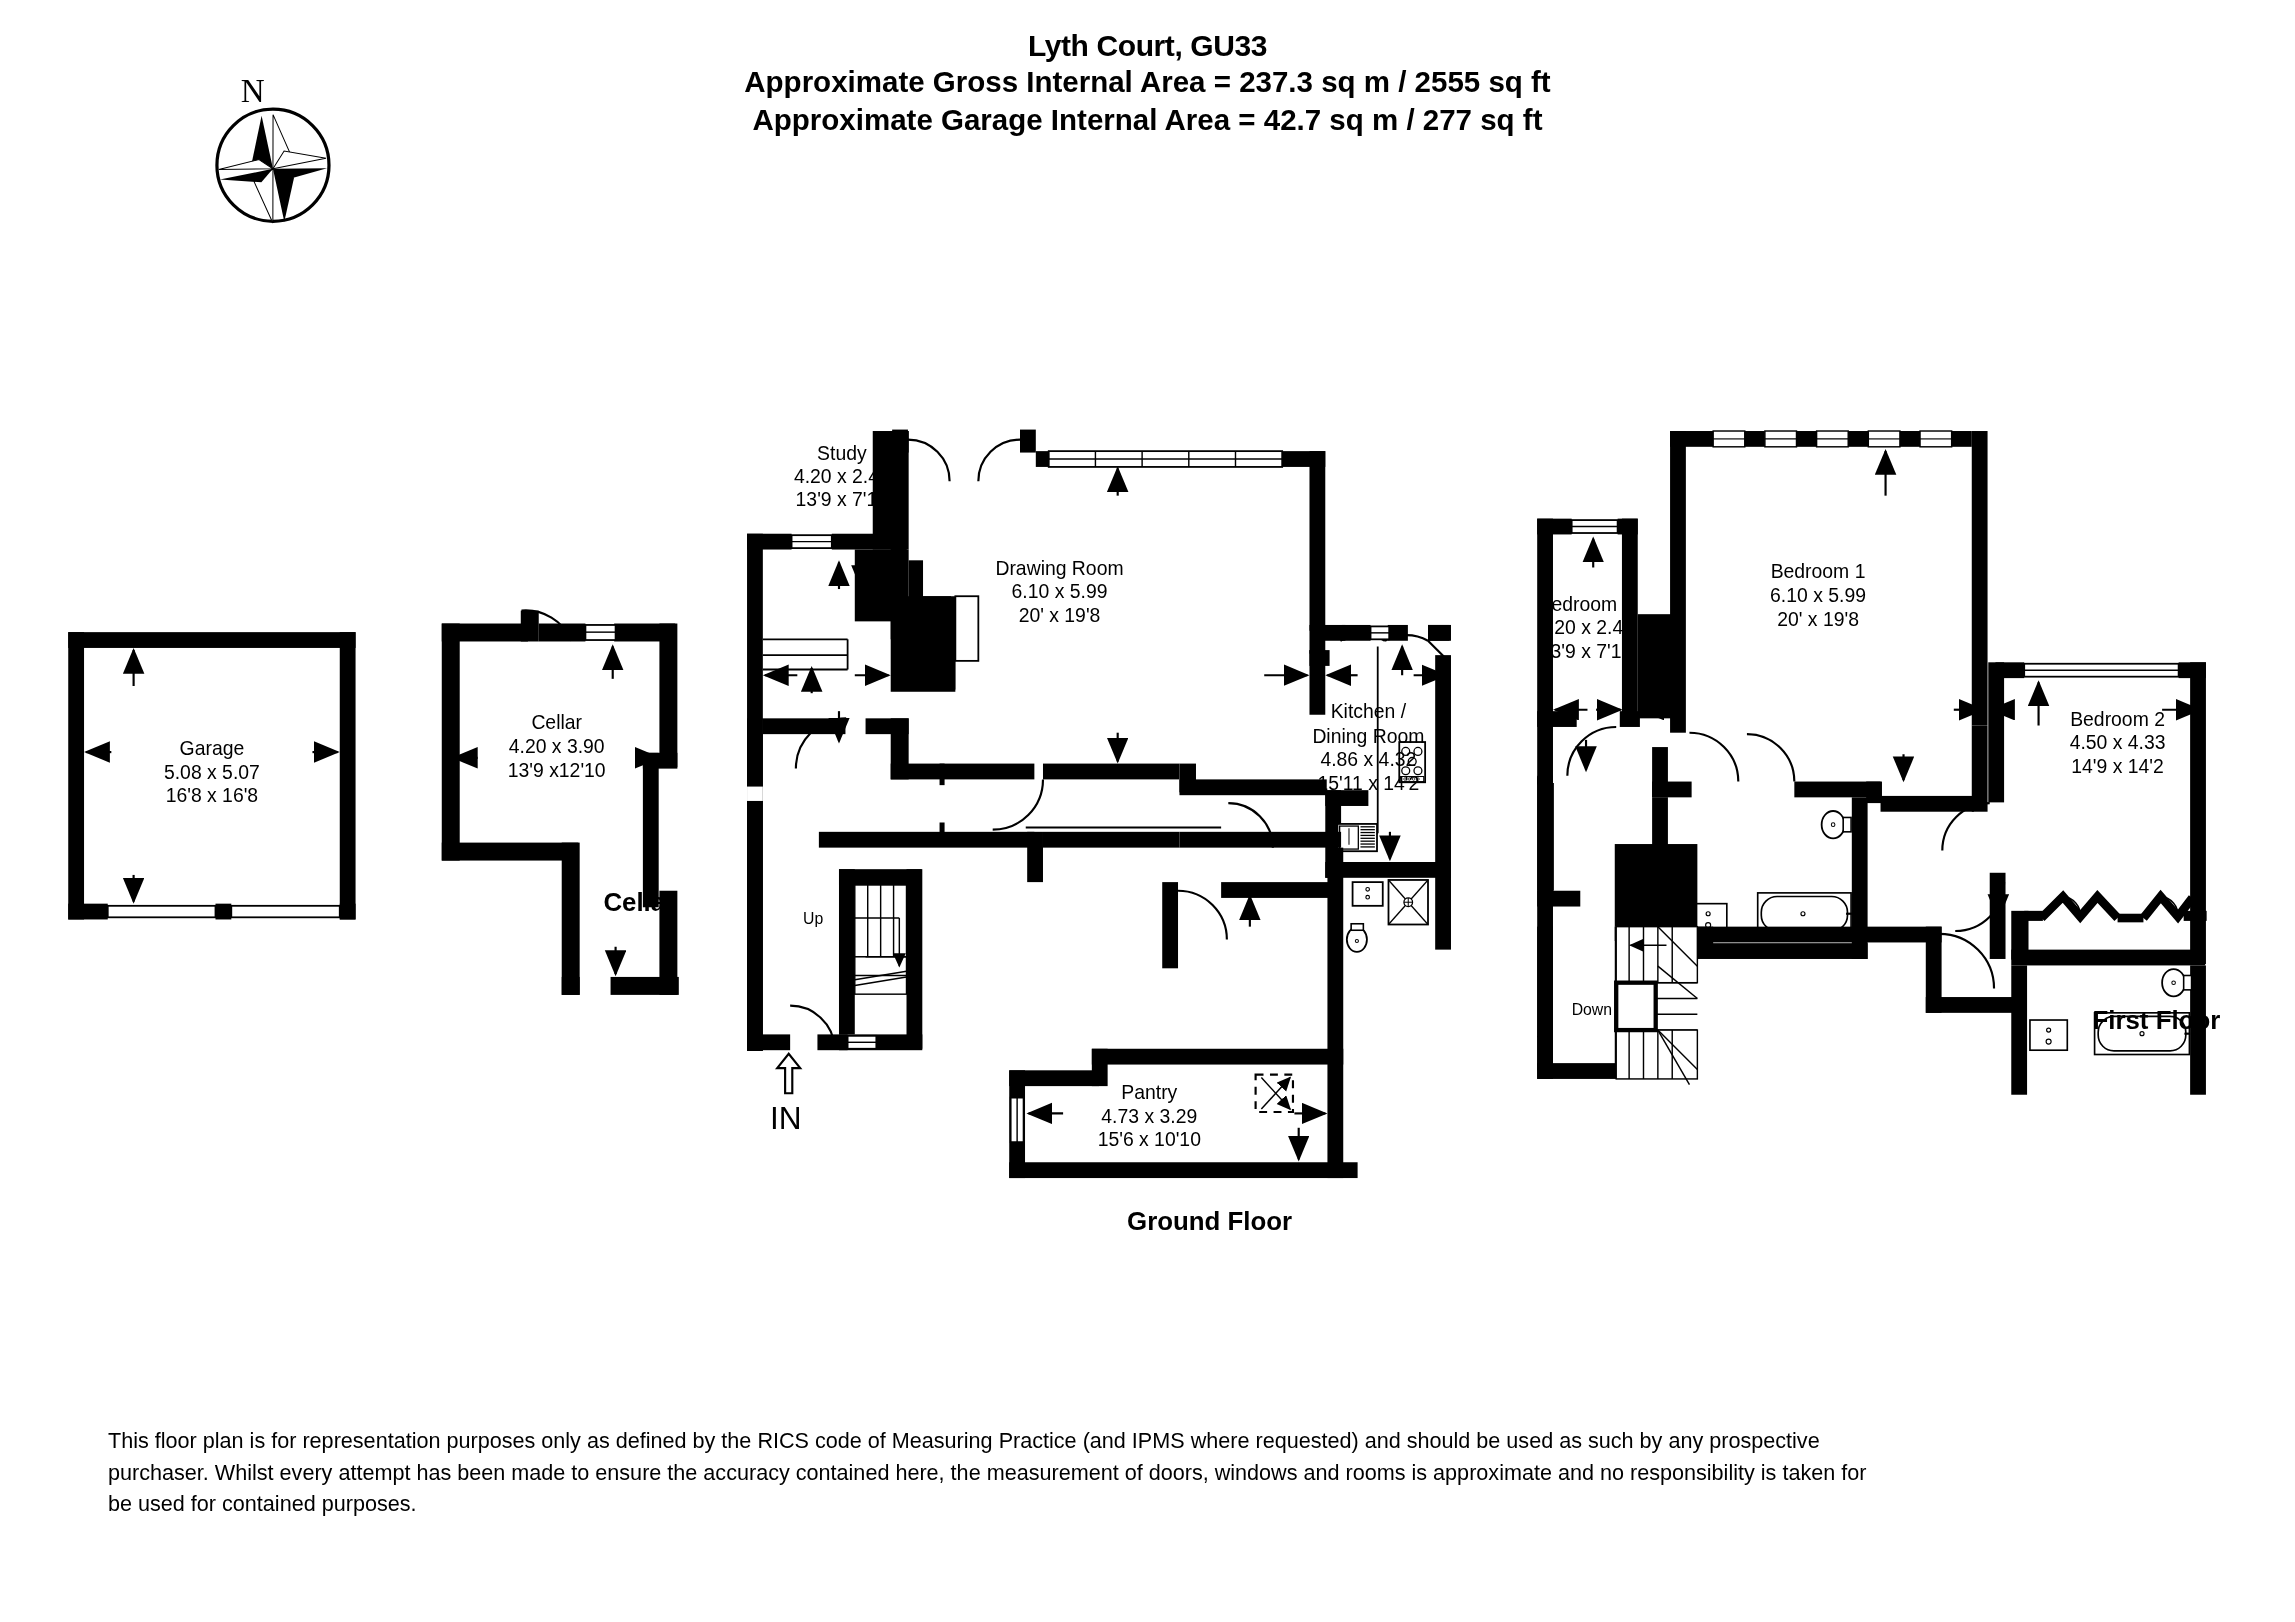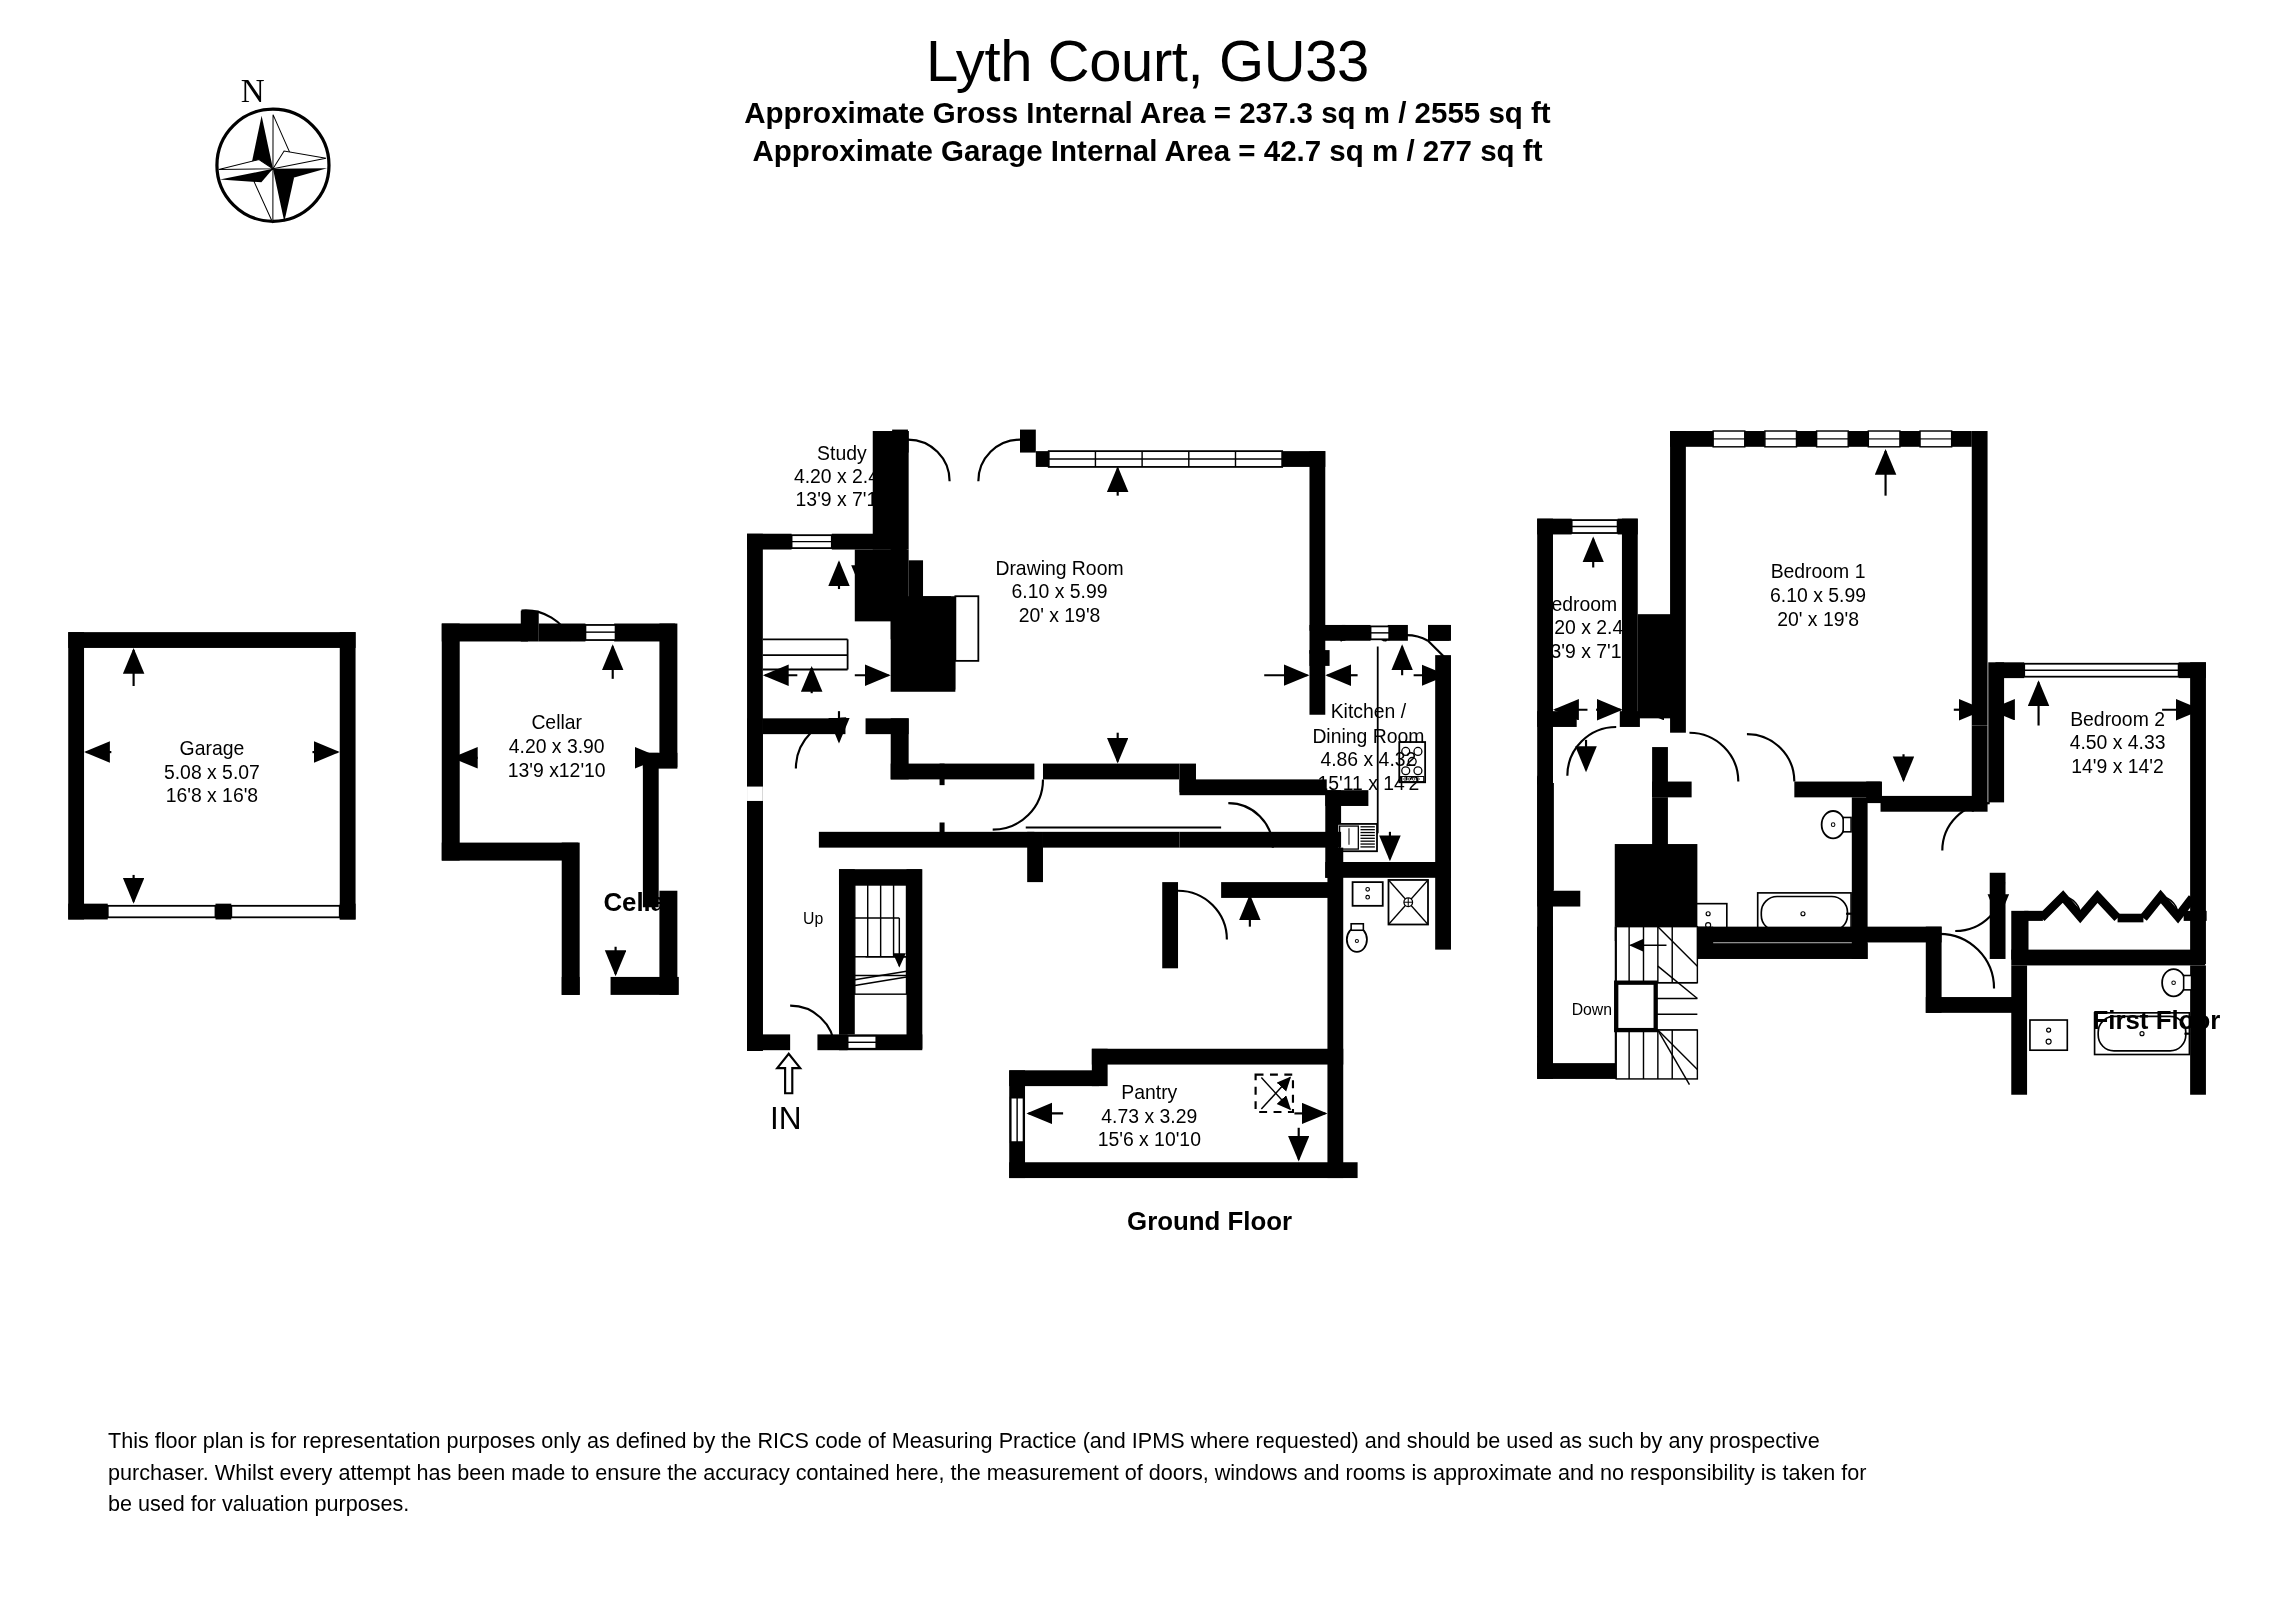--- a/index.html
+++ b/index.html
@@ -2,21 +2,21 @@
 <html style="font-size:11.5px"><head>
 <meta charset="utf-8">
 <style>
   html,body{margin:0;padding:0;background:#ffffff;}
   body{width:2295px;height:1622px;position:relative;overflow:hidden;
        font-family:"Liberation Sans",sans-serif;color:#000;}
   .plan{position:absolute;inset:0;}
   svg{display:block;}
   .t{font-family:"Liberation Sans",sans-serif;fill:#000;}
   #title{position:absolute;left:0;top:29px;width:2295px;text-align:center;}
-  #title .h1{font-size:58px;font-weight:normal;letter-spacing:-0.4px;line-height:1.12;}
+  #title .h1{font-size:30px;font-weight:bold;letter-spacing:-0.4px;line-height:1.12;}
   #title .sub{font-size:29.5px;font-weight:bold;line-height:1.30;}
   .floorlabel{font-size:36px;font-weight:bold;}
   .roomname{font-size:27px;}
   .roomdim{font-size:27px;}
   .small{font-size:22px;}
   .inlabel{font-size:44px;font-weight:normal;}
   .compassN{font-family:"Liberation Serif",serif;font-size:46px;}
   #disclaimer{position:absolute;left:108px;top:1425px;width:2084px;text-align:left;
               font-size:21.6px;line-height:1.47;}
   #disclaimer .ctr{display:block;}
@@ -543,15 +543,15 @@
     <text class="t roomdim" x="2948" y="1076" text-anchor="middle">14'9 x 14'2</text>
 
     <text class="t floorlabel" x="3002" y="1432" text-anchor="middle">First Floor</text>
   </g>
 </svg>
 </div>
 
 <div id="disclaimer">
   <span class="ctr">This floor plan is for representation purposes only as defined by the RICS code of Measuring Practice (and IPMS where requested) and should be used as such by any prospective</span>
   <span class="ctr">purchaser. Whilst every attempt has been made to ensure the accuracy contained here, the measurement of doors, windows and rooms is approximate and no responsibility is taken for</span>
-  <span class="ctr">be used for valuation purposes.</span>
+  <span class="ctr">be used for contained purposes.</span>
 </div>
 
 
 </body></html>

